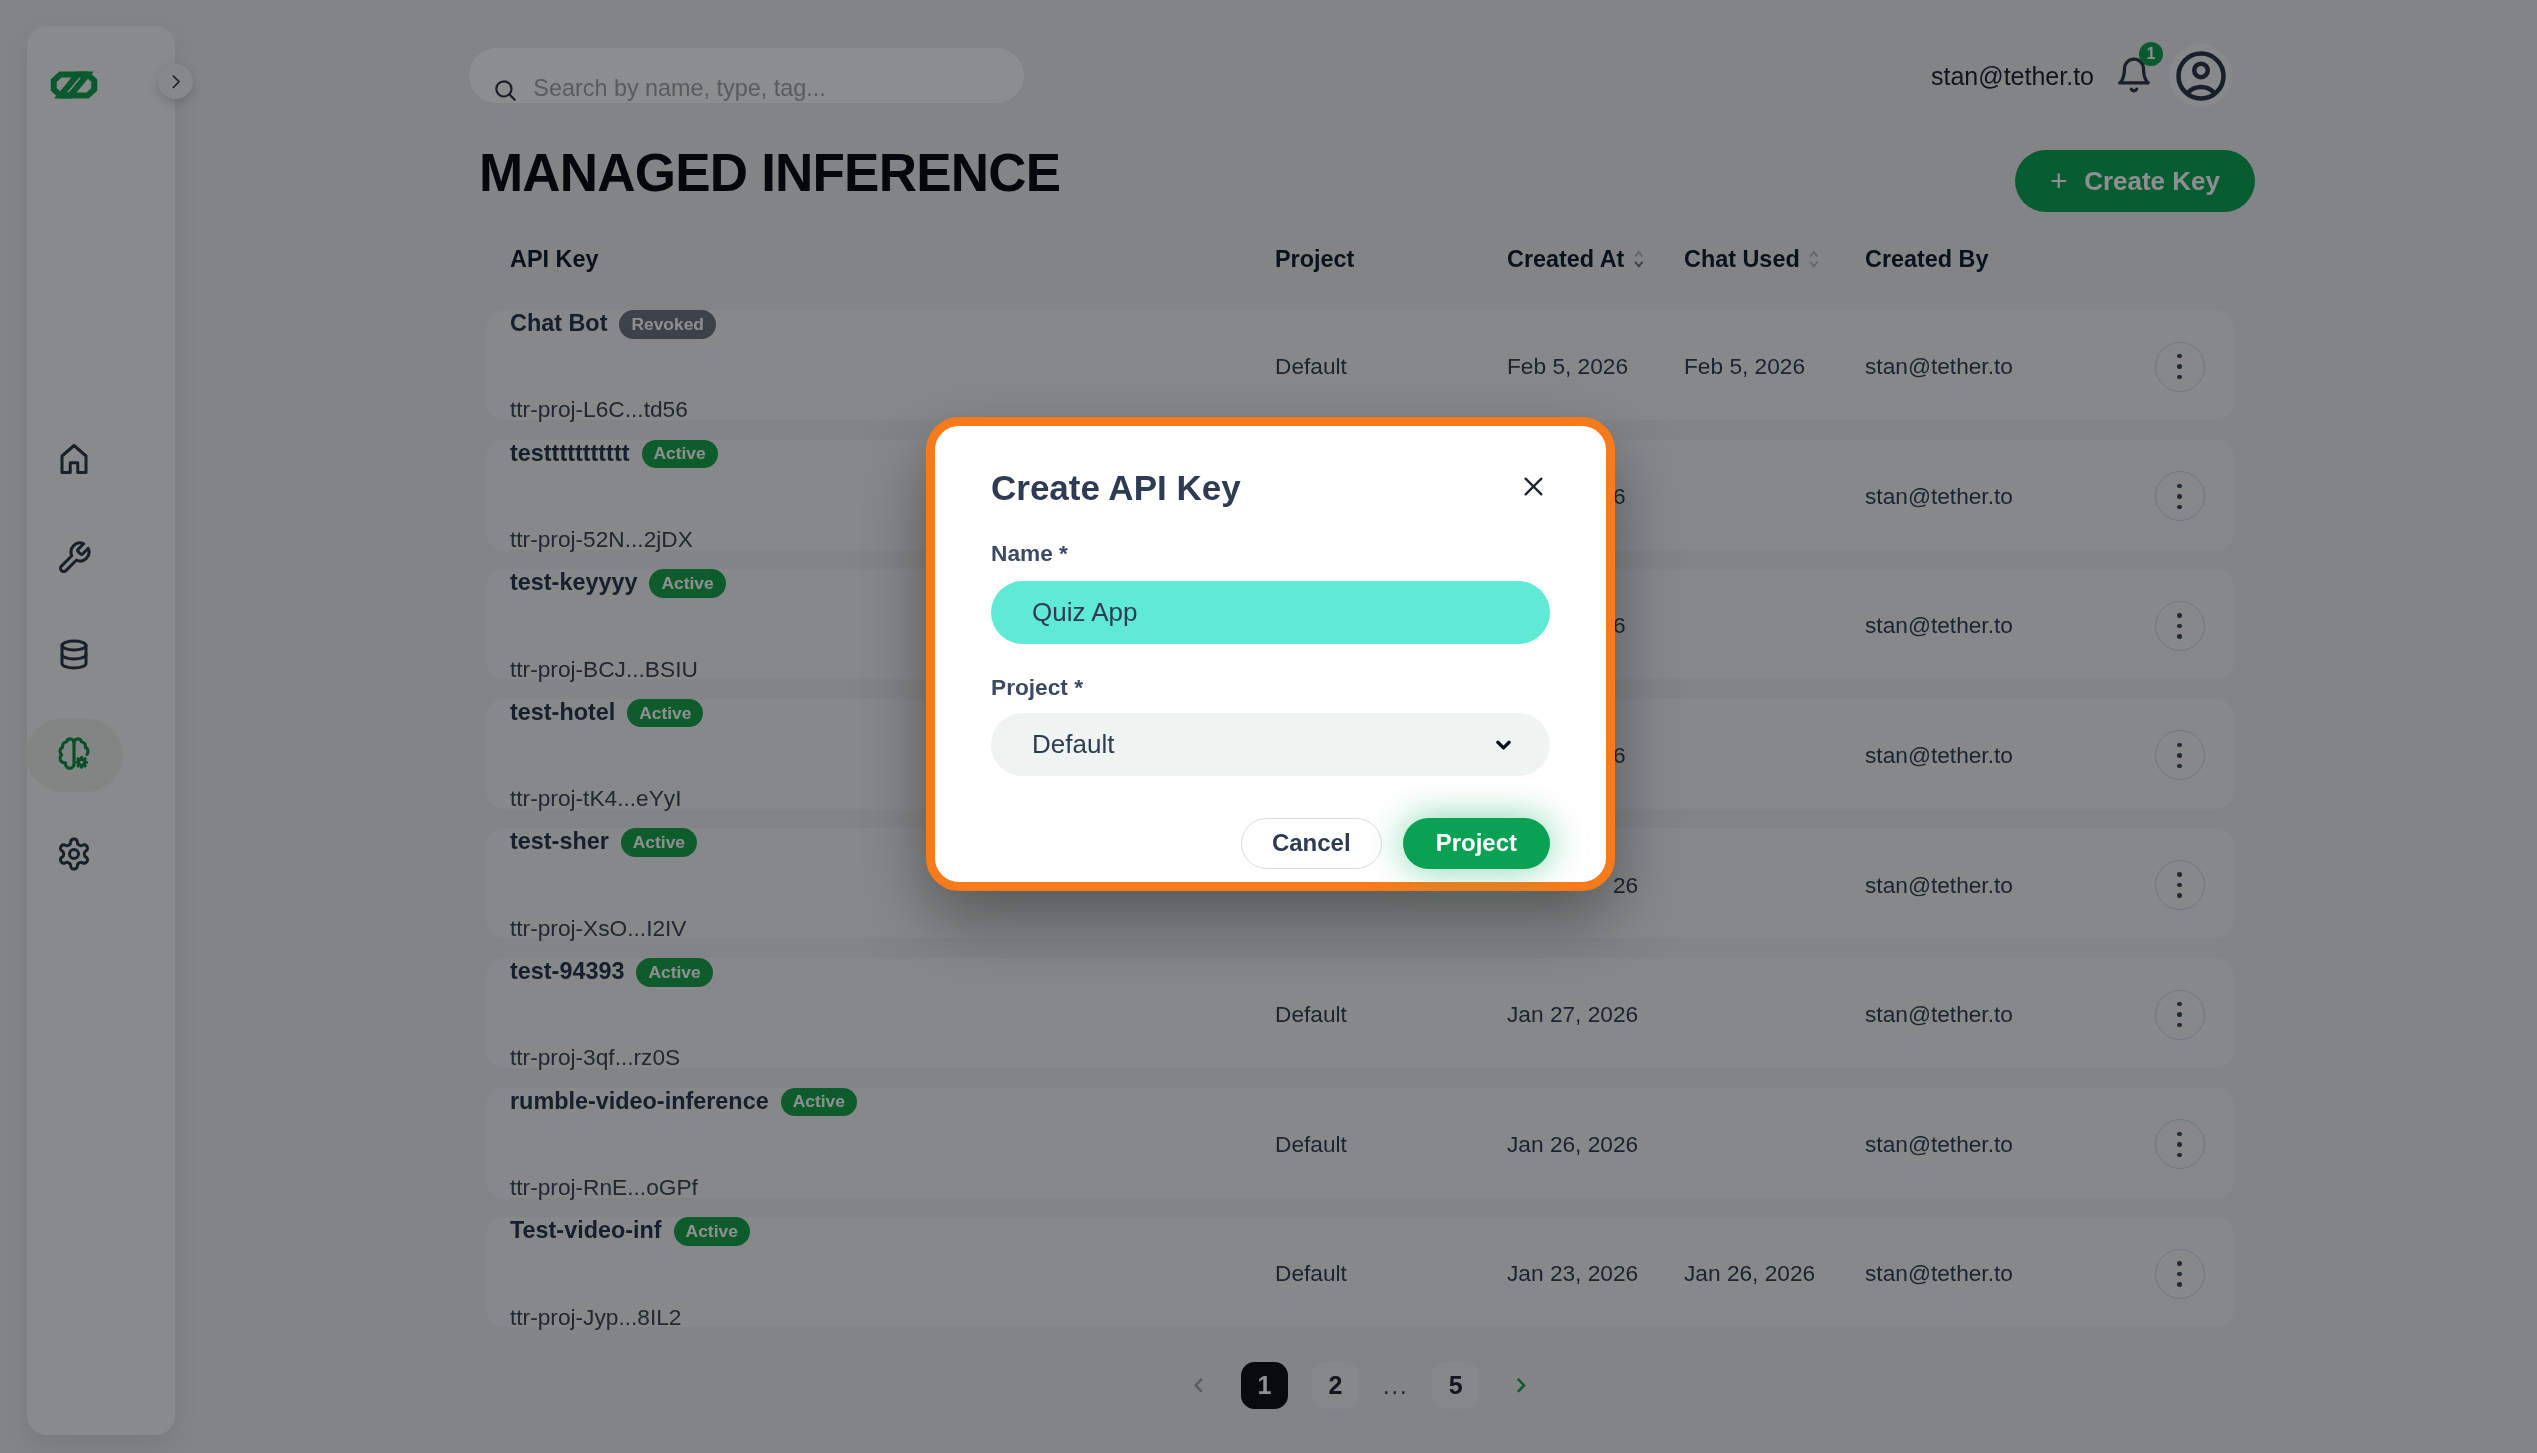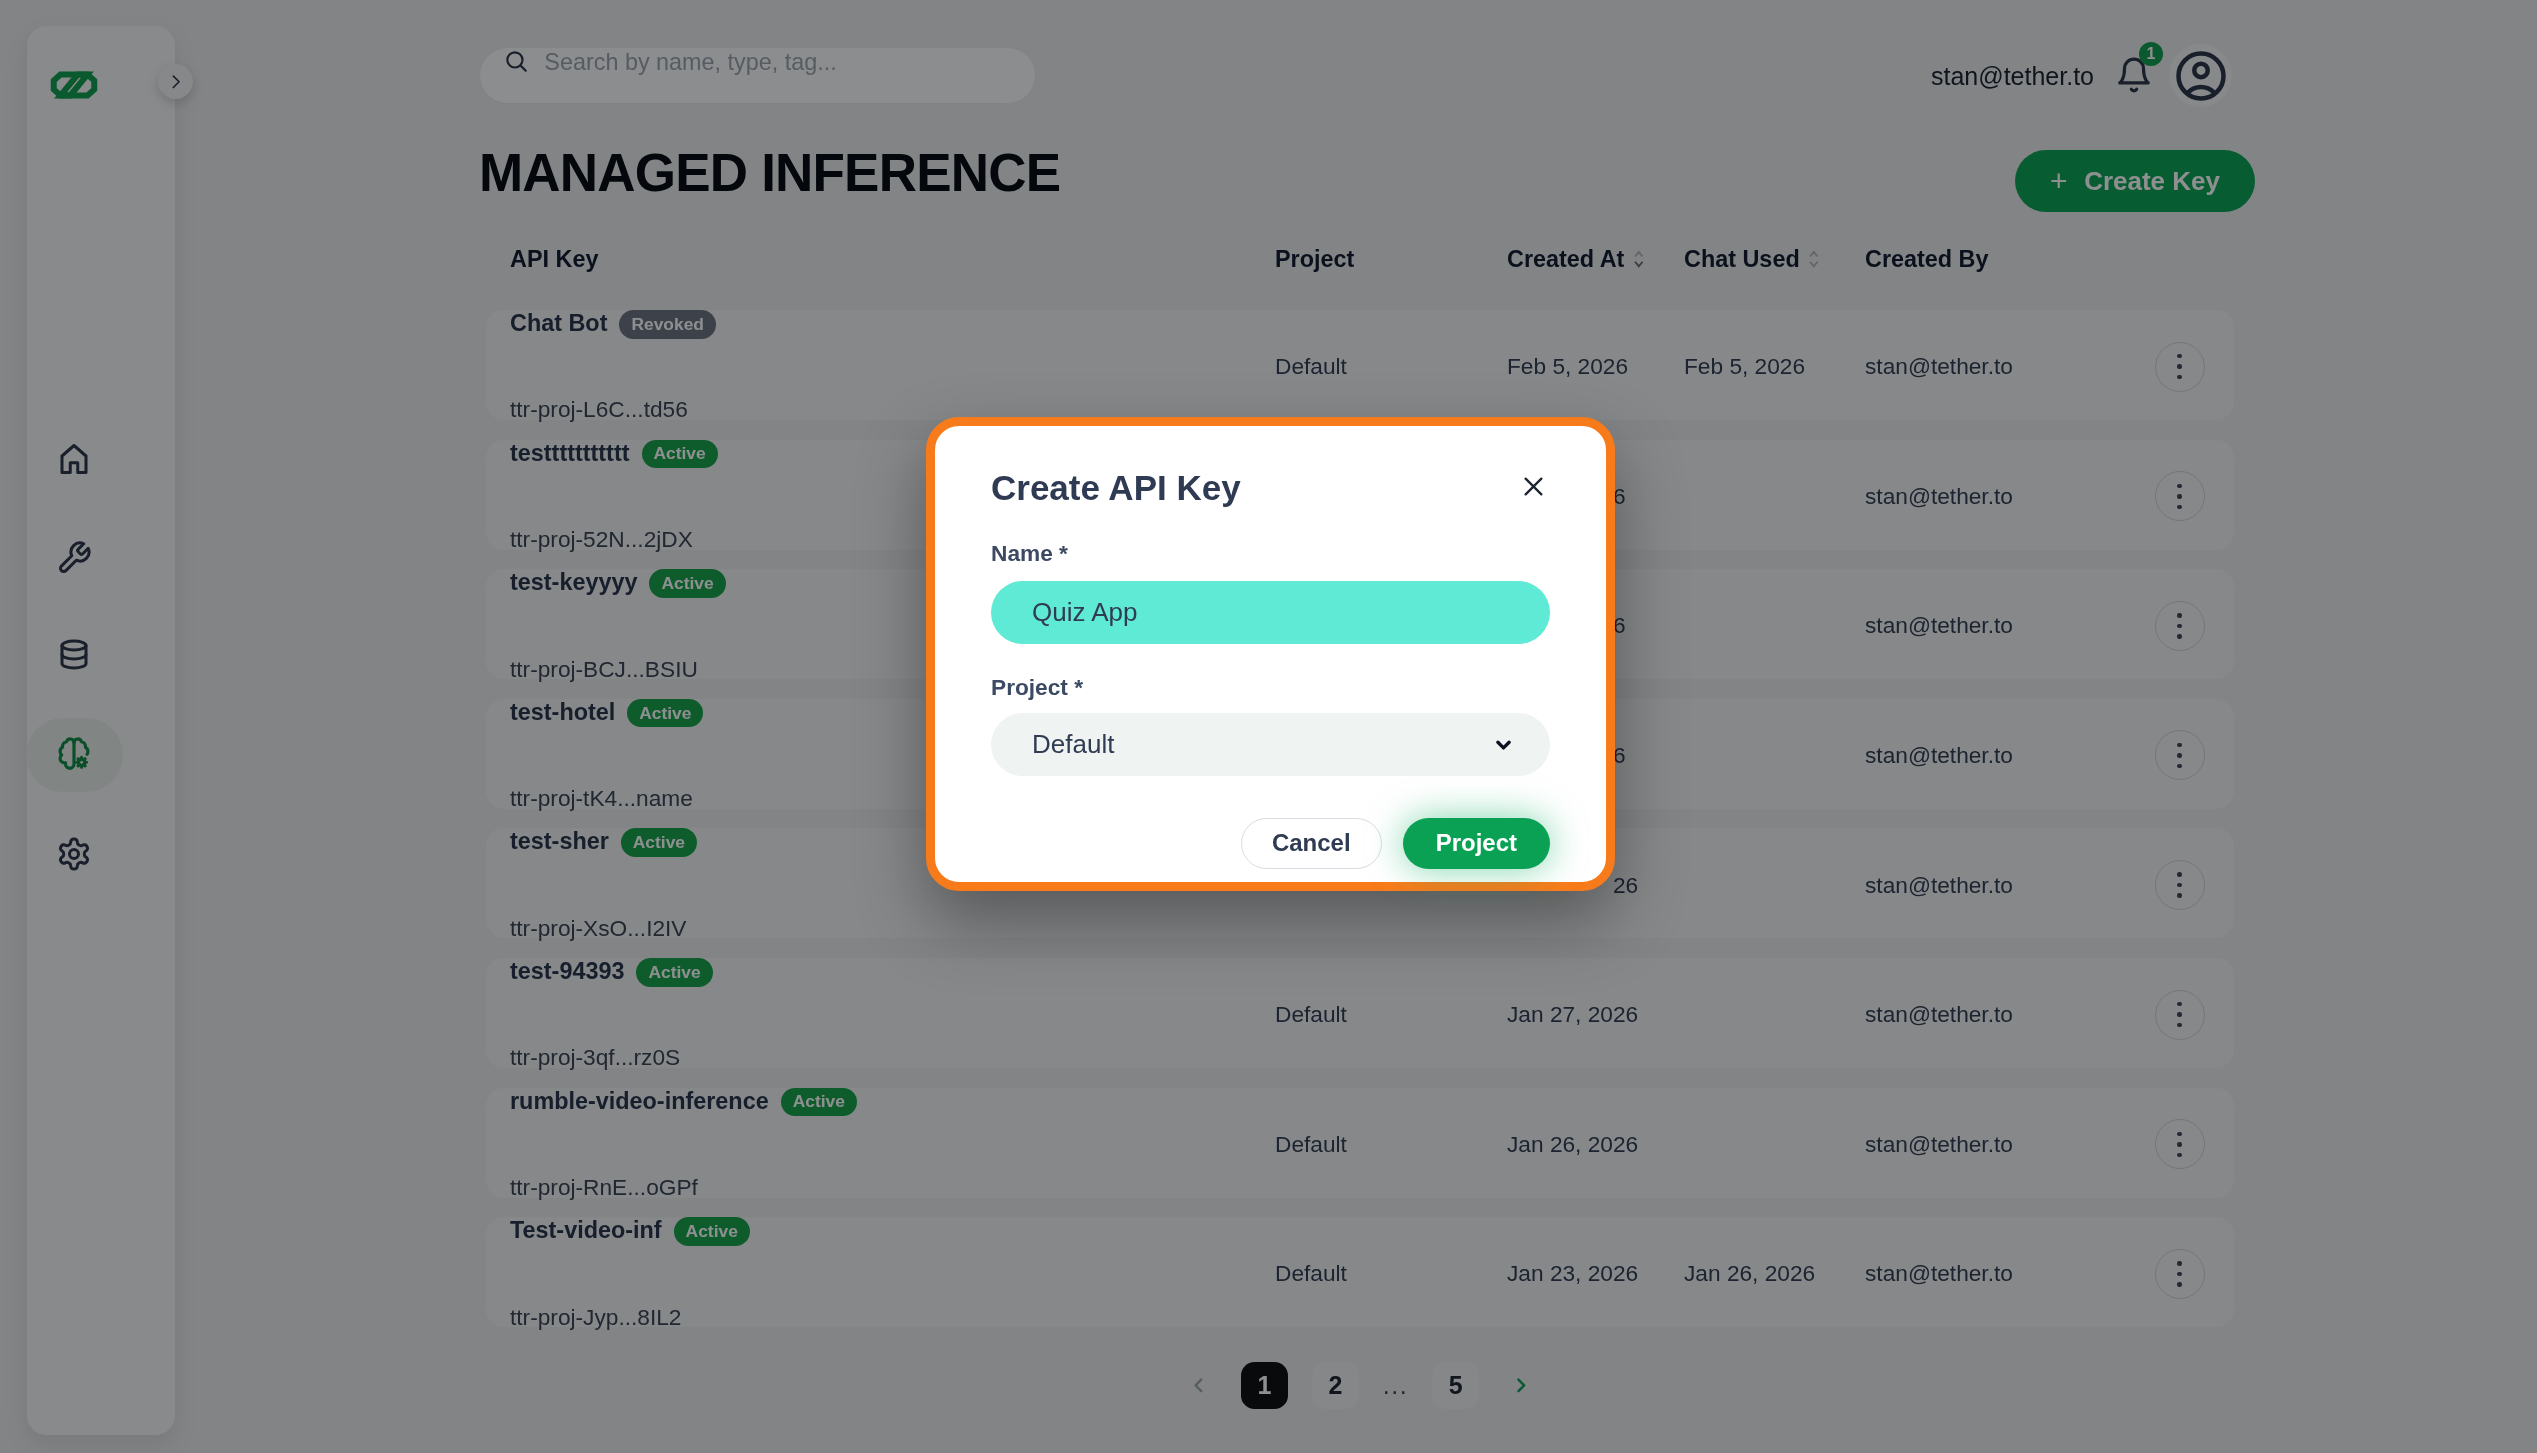--- a/index.html
+++ b/index.html
@@ -14,23 +14,23 @@
               background:#f1f2f2;box-shadow:0 4.5px 12px rgba(0,0,0,.16);display:flex;
               align-items:center;justify-content:center;z-index:5;cursor:pointer;}
   .nav{position:absolute;left:0;top:421px;width:148px;display:flex;flex-direction:column;gap:22.7px;}
   .nav-item{height:76px;display:flex;align-items:center;justify-content:center;position:relative;cursor:pointer;}
   .nav-item .pill{display:none;}
   .nav-item.active .pill{display:block;position:absolute;left:26px;top:0.8px;width:97px;height:74px;
                          border-radius:37px;background:#e8efe9;}
   .nav-item svg{position:relative;}
 
   
-  .search-pill{position:absolute;left:479px;top:47px;width:557px;height:57px;border-radius:29px;
+  .search-pill{position:absolute;left:468px;top:47px;width:557px;height:57px;border-radius:29px;
                background:#fbfcfc;border:1.5px solid #e6e8e8;box-sizing:border-box;display:flex;
-               align-items:flex-start;padding:0 22.7px;gap:13.6px;}
+               align-items:flex-end;padding:0 22.7px;gap:13.6px;}
   .search-pill input{border:none;outline:none;background:transparent;font-size:23.4px;width:453px;
                      font-family:"Liberation Sans",sans-serif;color:#2a3447;}
   .search-pill input::placeholder{color:#9aa2ab;}
   .user-email{position:absolute;left:1873px;top:61px;width:221px;text-align:right;font-size:25px;
               color:#18202e;font-weight:500;line-height:30px;}
   .bell{position:absolute;left:2115px;top:56px;width:39px;height:39px;cursor:pointer;}
   .bell-badge{position:absolute;left:2139px;top:42px;width:24px;height:24px;border-radius:50%;
               background:#0f9d4f;color:#fff;font-size:16px;font-weight:700;display:flex;
               align-items:center;justify-content:center;}
   .avatar{position:absolute;left:2169px;top:44px;width:63px;height:63px;border-radius:50%;
@@ -272,21 +272,21 @@
           <span class="dot"></span>
         </div>
     </div>
 
     <div class="row">
       <div class="name-cell">
         <div class="name-line">
           <span class="row-name">test-hotel</span>
           <span class="badge" data-status="Active">Active</span>
         </div>
-        <div class="row-key">ttr-proj-tK4...name</div>
+        <div class="row-key">ttr-proj-tK4...eYyI</div>
       </div>
       <div class="cell"></div>
       <div class="cell peek">6</div>
       <div class="cell"></div>
       <div class="cell">stan@tether.to</div>
       <div class="kebab">
           <span class="dot"></span>
           <span class="dot"></span>
           <span class="dot"></span>
         </div>

